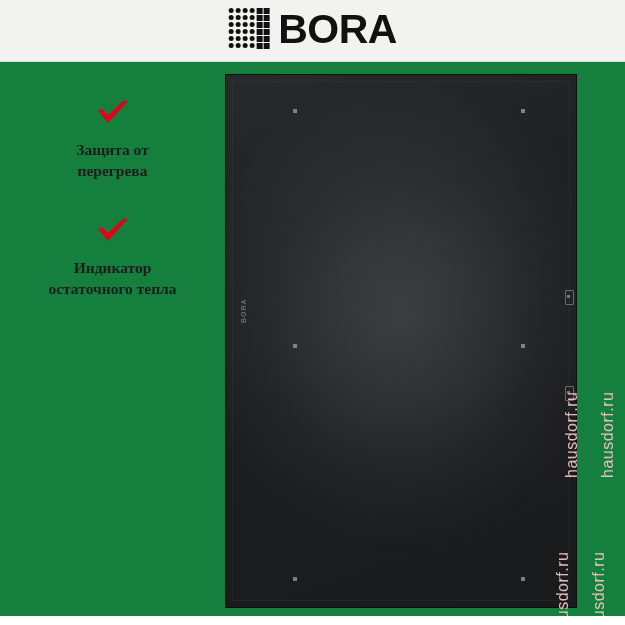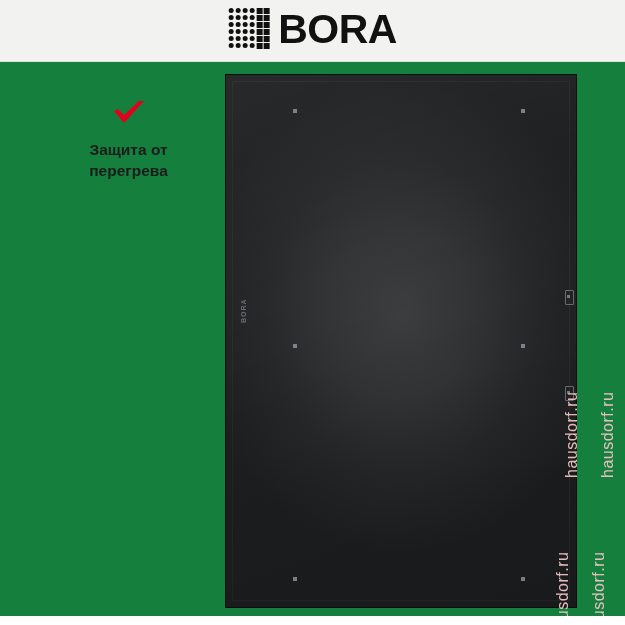--- a/index.html
+++ b/index.html
@@ -67,23 +67,24 @@
     font-size: 41px;
     letter-spacing: -0.5px;
     color: #111111;
     line-height: 42px;
     margin-left: 2px;
   }
 
   
   #features {
     position: absolute;
-    left: 16px;
+    left: 0;
     top: 100px;
     width: 225px;
+    font-family: Liberation Serif, serif;
   }
   .feature {
     width: 225px;
     text-align: center;
     margin-bottom: 36px;
   }
   .check {
     display: block;
     margin: 0 auto 14px auto;
     width: 34px;
@@ -223,20 +224,27 @@
   <div id="features">
 
     <div class="feature">
       <svg class="check" viewBox="0 0 34 26">
         <path d="M2 11 L12 23 L32 1 L27 1 L12 15 L6 9 Z" fill="#e2001a"></path>
       </svg>
       <div class="feature-label">Защита от
 перегрева</div>
     </div>
 
+    <div class="feature">
+      <svg class="check" viewBox="0 0 34 26">
+        <path d="M2 11 L12 23 L32 1 L27 1 L12 15 L6 9 Z" fill="#e2001a"></path>
+      </svg>
+      <div class="feature-label">Индикатор
+остаточного тепла</div>
+    </div>
 
 
   </div>
 
   <div id="cooktop">
     <div class="inner-frame"></div>
     <div class="sheen"></div>
 
     <div class="zone-dot" style="left:67px; top:34px;"></div>
     <div class="zone-dot" style="left:295px; top:34px;"></div>

